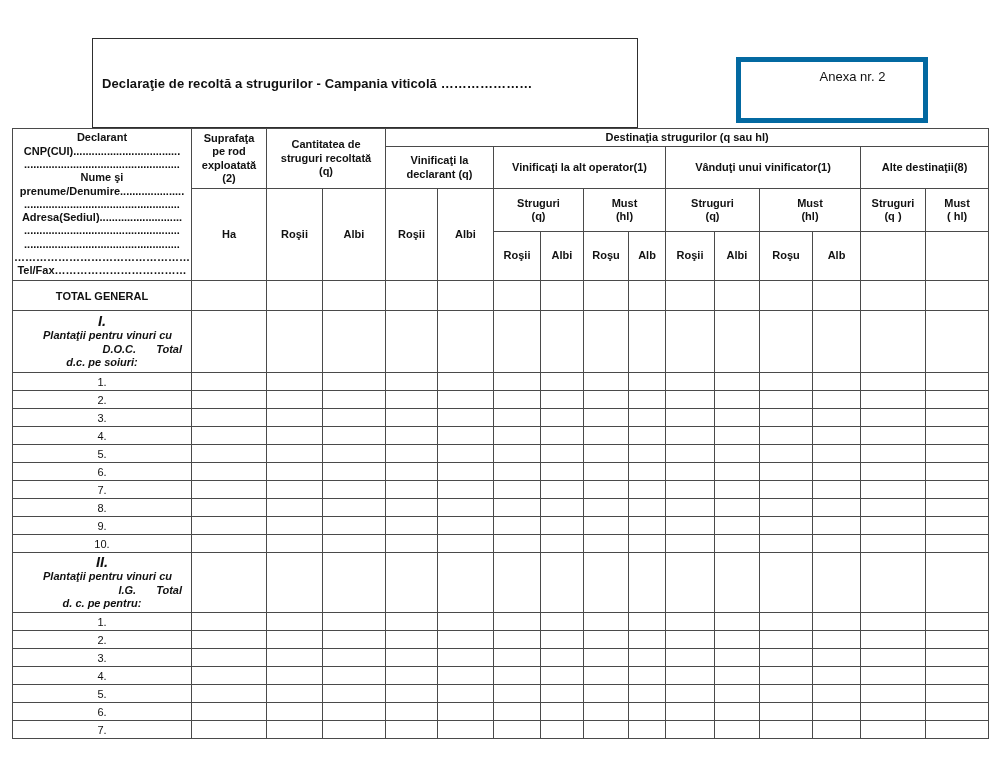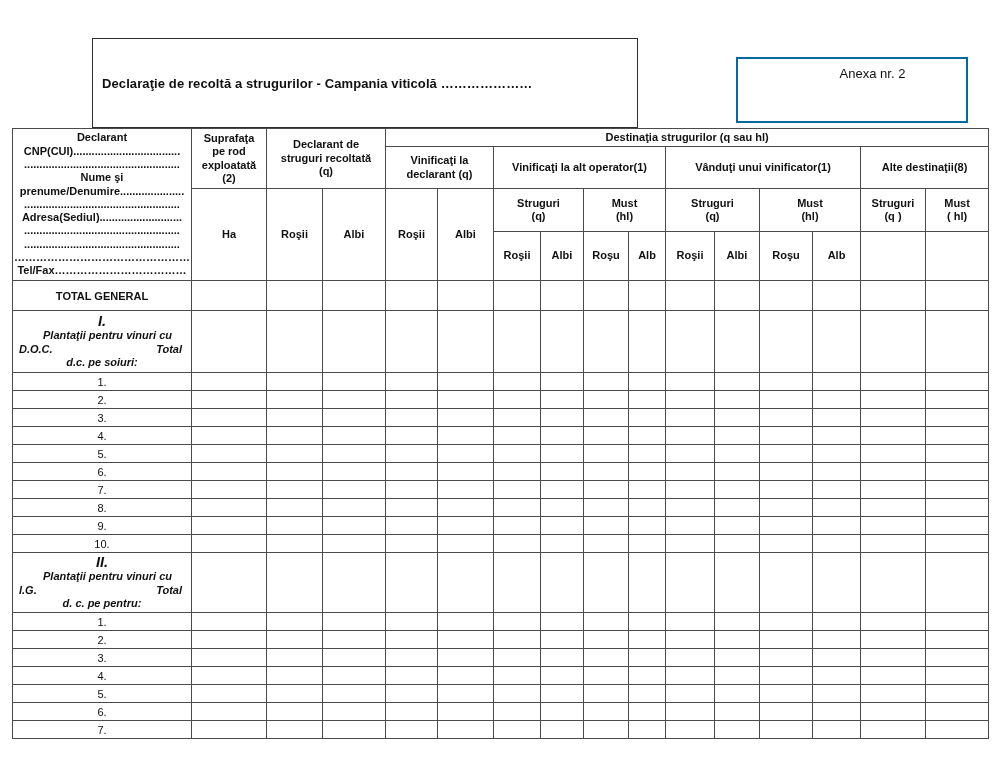--- a/index.html
+++ b/index.html
@@ -9,22 +9,22 @@
   }
   .page{position:relative;width:1000px;height:773px;background:#fff;overflow:hidden;}
 
   .title-box{
     position:absolute;left:92px;top:38px;width:546px;height:90px;
     border:1px solid #2e2e2e;box-sizing:border-box;
     display:flex;align-items:center;padding-left:9px;
     font-weight:bold;font-size:13px;letter-spacing:0.1px;white-space:nowrap;overflow:hidden;
   }
   .anexa-box{
-    position:absolute;left:736px;top:57px;width:232px;height:66px;
-    border:2px solid #0369a1;box-sizing:border-box;padding-top:7px;
+    position:absolute;left:736px;top:57px;width:192px;height:66px;
+    border:5px solid #0369a1;box-sizing:border-box;padding-top:7px;
     font-size:13px;overflow:hidden;padding-left:41px;
   }
   .anexa-box .l1{text-align:center;}
   .anexa-box .l2{padding-left:15px;margin-top:4px;font-size:12.5px;white-space:nowrap;}
 
   table.form{
     position:absolute;left:12px;top:128px;width:976px;
     border-collapse:collapse;table-layout:fixed;
   }
   table.form td{
@@ -51,21 +51,21 @@
   .total-cell{
     text-align:left;vertical-align:bottom;
     padding:0 6px 4px 7px;font-weight:bold;font-size:11.5px;
   }
   .sec-cell{
     text-align:left;vertical-align:top;padding:1px 5px 0 6px;
     font-style:italic;font-weight:bold;font-size:11px;line-height:13.5px;
   }
   .sec-num{font-size:14.5px;line-height:16px;}
   .sec-l1{padding-left:11px;}
-  .sec-l2{display:flex;justify-content:space-between;padding:0 9px 0 6px;}
+  .sec-l2{display:flex;justify-content:flex-end;padding:0 9px 0 6px;gap:20px;}
   .sec-l3{text-align:center;}
 
   .row-label{
     text-align:left;padding:0 4px 0 7px;font-size:12px;font-weight:normal;
   }
 </style>
 </head>
 <body>
 
 <div class="page">
@@ -112,21 +112,21 @@
           <div>…………………………………………</div>
           <div>Tel/Fax………………………………</div>
         </td>
         <td class="hdr" rowspan="2">
           <div>Suprafaţa</div>
           <div>pe rod</div>
           <div>exploatată</div>
           <div>(2)</div>
         </td>
         <td class="hdr" rowspan="2" colspan="2">
-          <div>Declarant de</div>
+          <div>Cantitatea de</div>
           <div>struguri recoltată</div>
           <div>(q)</div>
         </td>
         <td class="hdr" colspan="12">Destinaţia strugurilor (q sau hl)</td>
       </tr>
       <tr class="trB">
         <td class="hdr" colspan="2">
           <div>Vinificaţi la</div>
           <div>declarant (q)</div>
         </td>

